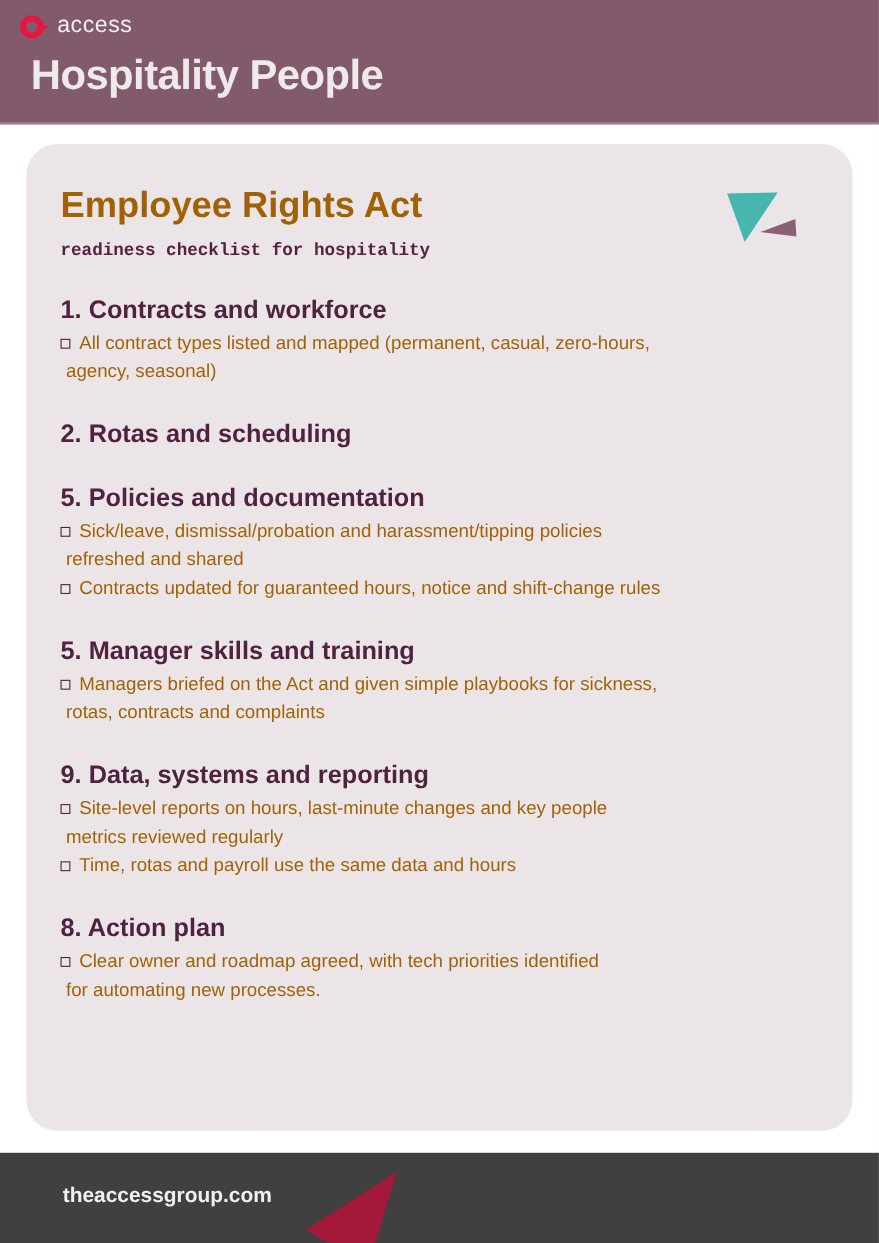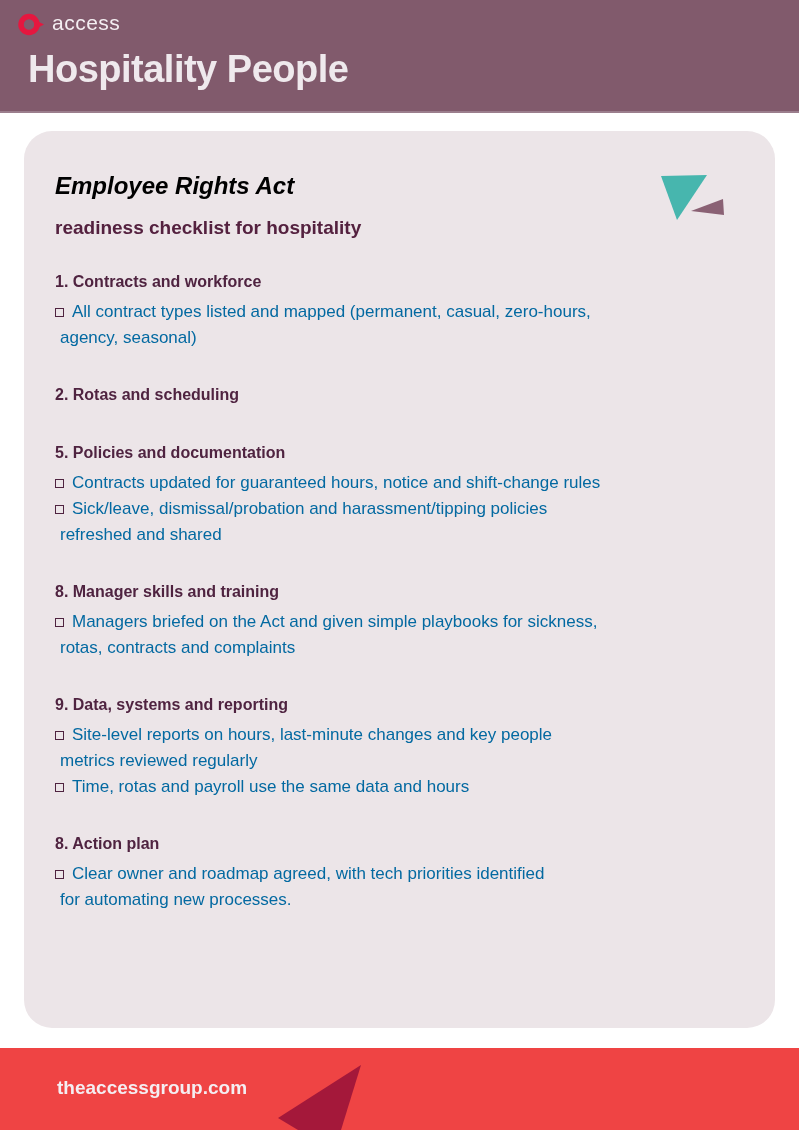--- a/index.html
+++ b/index.html
@@ -29,44 +29,44 @@
 
   
   .card {
     position:absolute; left:24px; top:131px;
     width:751px; min-height:897px;
     background:#ECE5E8;
     border-radius:28px;
     padding:33px 50px 38px 31px;
   }
   .card-head { position:relative; }
-  .card-title { color:#000000; font-size:24px; font-weight:700; line-height:44px;font-style:italic; }
-  .card-subtitle { color:#54213F; font-size:19px; font-weight:700; line-height:26px; margin-top:7px; }
+  .card-title { color:#a16207; font-size:33px; font-weight:700; line-height:44px; }
+  .card-subtitle { color:#54213F; font-size:16px; font-weight:700; line-height:26px; margin-top:7px;font-family:Liberation Mono, monospace; }
   .triangles-logo { position:absolute; right:-4px; top:5px; width:76px; height:56px; }
 
   
   #sections { margin-top:26px; }
   .section { margin-bottom:29px; }
   .section:last-child { margin-bottom:0; }
-  .section-heading { color:#4F2340; font-size:16px; font-weight:700; line-height:29px; margin-bottom:3px; }
+  .section-heading { color:#4F2340; font-size:23px; font-weight:700; line-height:29px; margin-bottom:3px; }
   .item {
-    color:#0369a1; font-size:17px; line-height:26px;
+    color:#a16207; font-size:17px; line-height:26px;
     padding-left:5px; text-indent:-5px;
   }
   .box {
     display:inline-block; width:9px; height:9px;
     border:1.5px solid #4F2340; margin-right:8px;
     vertical-align:0;
   }
 
   
   .footer {
     position:absolute; left:0; top:1048px;
     width:799px; height:82px;
-    background:#ef4444;
+    background:#404040;
     overflow:hidden;
   }
   .footer-url {
     position:absolute; left:57px; top:29px;
     color:#f4eef2; font-size:19px; font-weight:700;
   }
   .footer-triangle { position:absolute; left:0; top:0; width:799px; height:82px; }
 </style>
 </head>
 <body>
@@ -100,25 +100,25 @@
     <div id="sections">
         <div class="section">
           <div class="section-heading">1. Contracts and workforce</div>
           <div class="item"><span class="box"></span>All contract types listed and mapped (permanent, casual, zero-hours,<br>agency, seasonal)</div>
         </div>
         <div class="section">
           <div class="section-heading">2. Rotas and scheduling</div>
         </div>
         <div class="section">
           <div class="section-heading">5. Policies and documentation</div>
+          <div class="item"><span class="box"></span>Sick/leave, dismissal/probation and harassment/tipping policies<br>refreshed and shared</div>
           <div class="item"><span class="box"></span>Contracts updated for guaranteed hours, notice and shift-change rules</div>
-          <div class="item"><span class="box"></span>Sick/leave, dismissal/probation and harassment/tipping policies<br>refreshed and shared</div>
         </div>
         <div class="section">
-          <div class="section-heading">8. Manager skills and training</div>
+          <div class="section-heading">5. Manager skills and training</div>
           <div class="item"><span class="box"></span>Managers briefed on the Act and given simple playbooks for sickness,<br>rotas, contracts and complaints</div>
         </div>
         <div class="section">
           <div class="section-heading">9. Data, systems and reporting</div>
           <div class="item"><span class="box"></span>Site-level reports on hours, last-minute changes and key people<br>metrics reviewed regularly</div>
           <div class="item"><span class="box"></span>Time, rotas and payroll use the same data and hours</div>
         </div>
         <div class="section">
           <div class="section-heading">8. Action plan</div>
           <div class="item"><span class="box"></span>Clear owner and roadmap agreed, with tech priorities identified<br>for automating new processes.</div>

